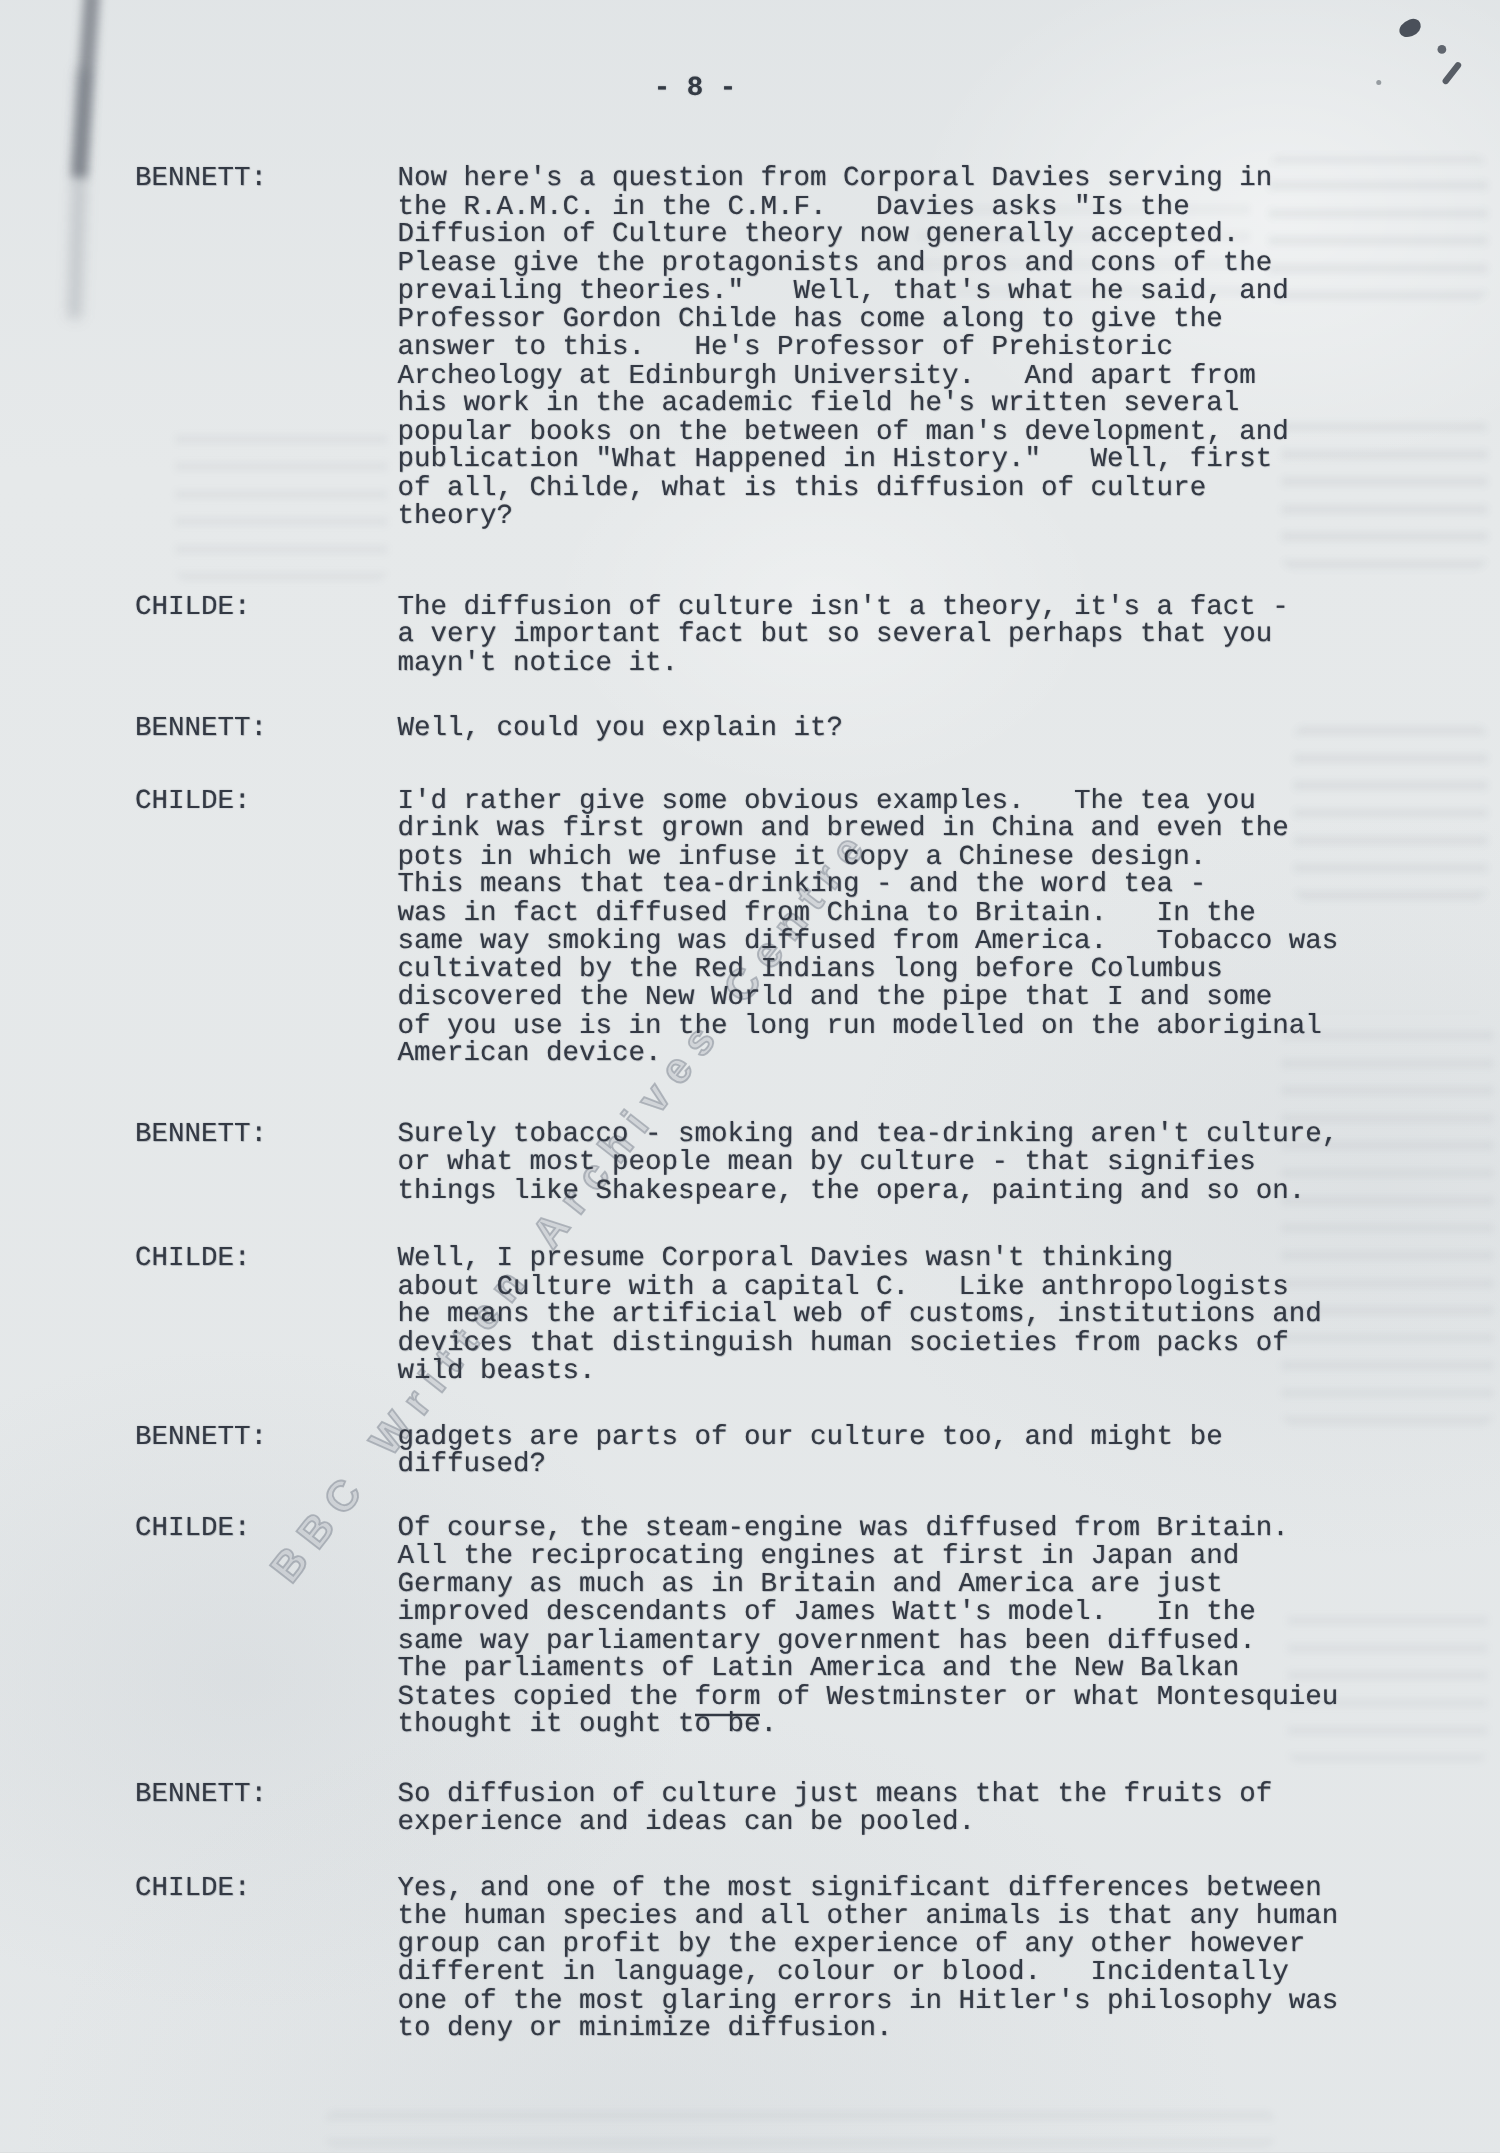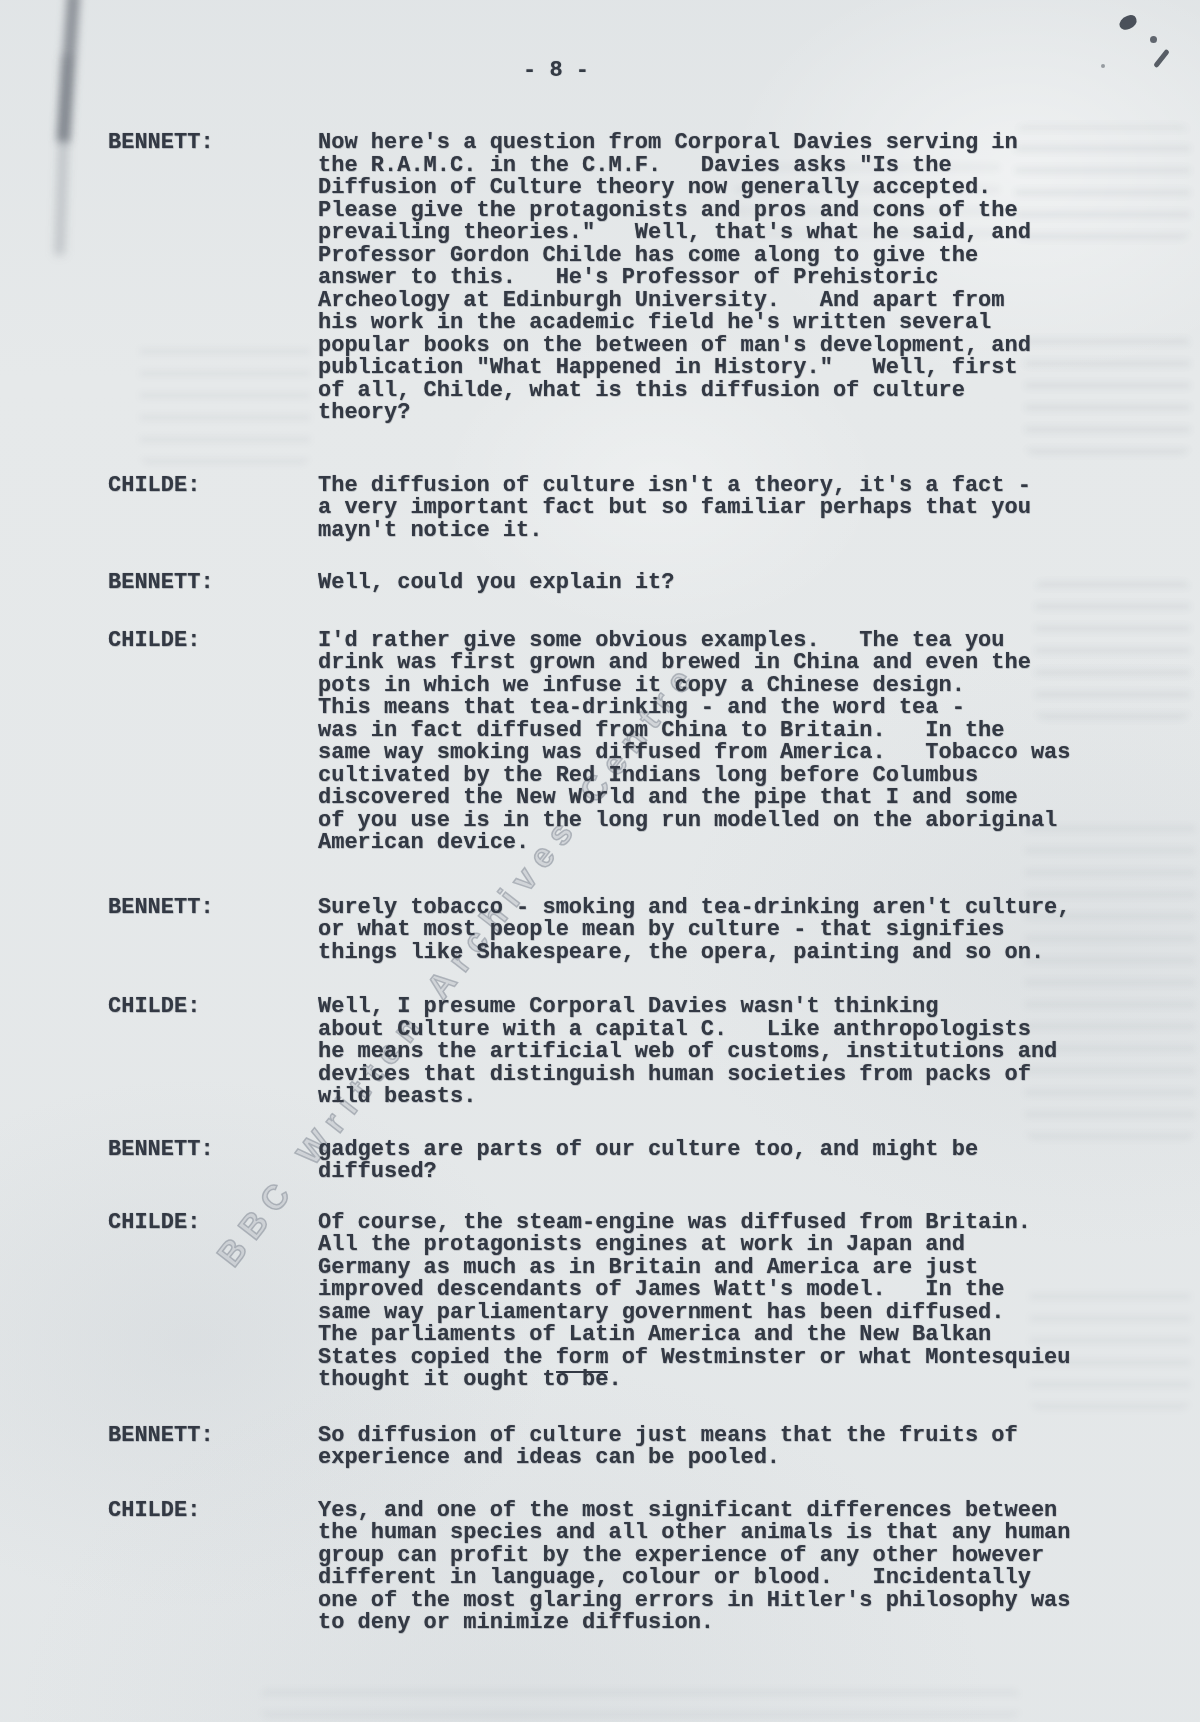--- a/index.html
+++ b/index.html
@@ -22,21 +22,21 @@
       linear-gradient(180deg, rgba(210,216,220,.25), rgba(230,234,236,0) 22%, rgba(214,220,224,.18) 100%);
   }
   
   .pagenum{
     position:absolute;left:523px;top:58px;
     font-size:22px;font-weight:bold;color:#343b45;white-space:pre;
     text-shadow:0 0 1px rgba(52,58,68,.55);
   }
   .transcript{
     position:absolute;left:108px;top:132px;width:1010px;z-index:3;
-    font-size:22px;line-height:22.5px;font-weight:bold;color:#333944;
+    font-size:22px;line-height:22.5px;font-weight:normal;color:#333944;
     text-shadow:0 0 1px rgba(52,58,68,.5), .5px .5px 0 rgba(52,58,68,.18);
   }
   .block{display:flex;}
   .block:nth-child(2){margin-top:50px;}
   .block:nth-child(3){margin-top:30px;}
   .block:nth-child(4){margin-top:35px;}
   .block:nth-child(5){margin-top:42px;}
   .block:nth-child(6){margin-top:32px;}
   .block:nth-child(7){margin-top:30px;}
   .block:nth-child(8){margin-top:28px;}
@@ -124,21 +124,21 @@
           <div class="line">publication "What Happened in History."   Well, first</div>
           <div class="line">of all, Childe, what is this diffusion of culture</div>
           <div class="line">theory?</div>
         </div>
   </div>
 
   <div class="block">
     <div class="speaker">CHILDE:</div>
     <div class="speech">
           <div class="line">The diffusion of culture isn't a theory, it's a fact -</div>
-          <div class="line">a very important fact but so familiar perhaps that you</div>
+          <div class="line">a very important fact but so several perhaps that you</div>
           <div class="line">mayn't notice it.</div>
         </div>
   </div>
 
   <div class="block">
     <div class="speaker">BENNETT:</div>
     <div class="speech">
           <div class="line">Well, could you explain it?</div>
         </div>
   </div>
@@ -184,21 +184,21 @@
     <div class="speech">
           <div class="line">gadgets are parts of our culture too, and might be</div>
           <div class="line">diffused?</div>
         </div>
   </div>
 
   <div class="block">
     <div class="speaker">CHILDE:</div>
     <div class="speech">
           <div class="line">Of course, the steam-engine was diffused from Britain.</div>
-          <div class="line">All the protagonists engines at work in Japan and</div>
+          <div class="line">All the reciprocating engines at first in Japan and</div>
           <div class="line">Germany as much as in Britain and America are just</div>
           <div class="line">improved descendants of James Watt's model.   In the</div>
           <div class="line">same way parliamentary government has been diffused.</div>
           <div class="line">The parliaments of Latin America and the New Balkan</div>
           <div class="line">States copied the <span class="underlined">form</span> of Westminster or what Montesquieu</div>
           <div class="line">thought it ought to be.</div>
         </div>
   </div>
 
   <div class="block">

